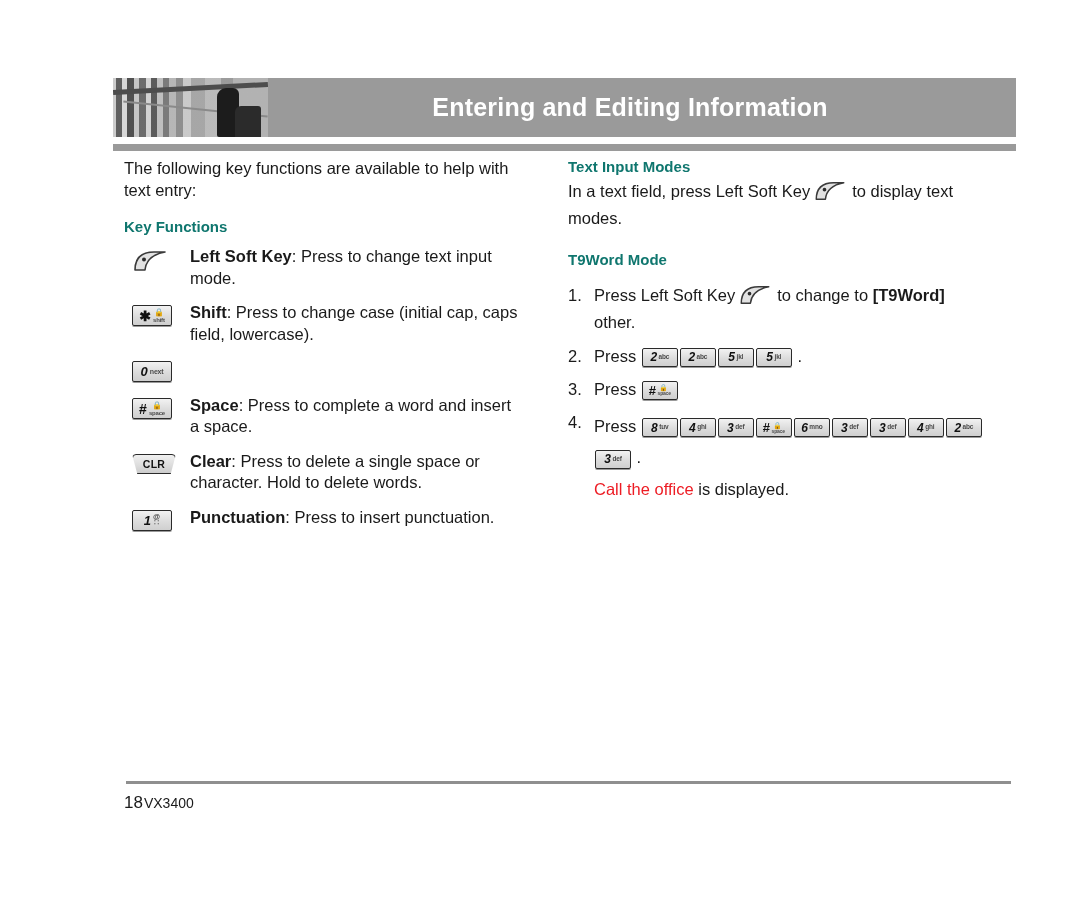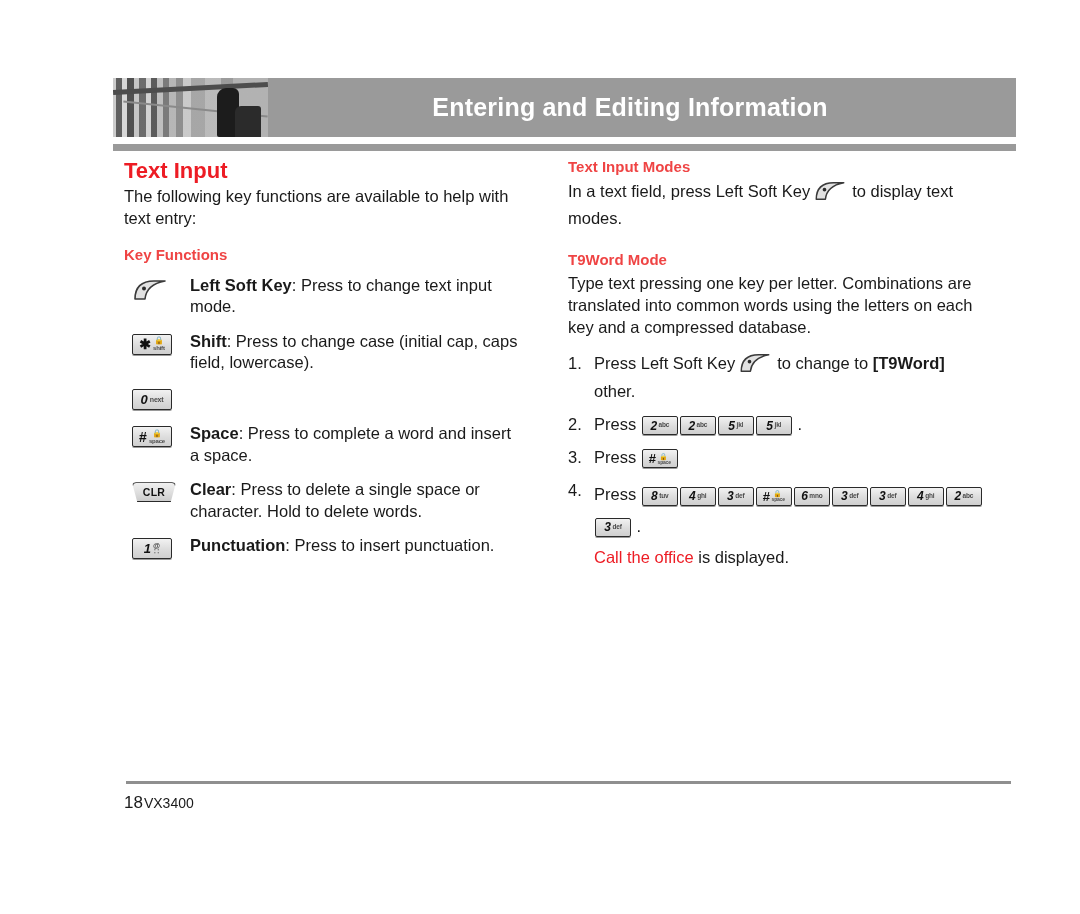--- a/index.html
+++ b/index.html
@@ -138,21 +138,21 @@
   }
 
   .section-title-red {
     color: #ed1c24;
     font-size: 22px;
     font-weight: bold;
     margin: 0 0 2px 0;
     line-height: 1.2;
   }
   .section-title-black {
-    color: #ef4444;
+    color: #0f766e;
     font-size: 15px;
     font-weight: bold;
     margin: 0 0 3px 0;
     line-height: 1.25;
   }
   .body-text {
     font-size: 16.5px;
     line-height: 1.32;
     margin: 0 0 6px 0;
     color: #1a1a1a;
@@ -349,21 +349,20 @@
       <div class="beam2"></div>
       <div class="figure"></div>
       <div class="figure2"></div>
     </div>
     <div class="header-title">Entering and Editing Information</div>
   </div>
   <div class="header-rule"></div>
 
   <div class="col-left">
 
-    <div class="section-title-red">Text Input</div>
 
     <p class="body-text">The following key functions are available to help with text entry:</p>
 
     <div class="spacer-10"></div>
 
     <div class="section-title-black">Key Functions</div>
 
     <div class="kf-list">
 
       <div class="kf-row">
@@ -457,21 +456,20 @@
       <span>In a text field, press Left Soft Key</span><span class="softkey inline"><svg width="34" height="22" viewBox="0 0 36 24">
             <path d="M3 21 C3 9 10 3 22 3 L33 3 C22 5 14 11 13 21 Z" fill="#e2e2e2" stroke="#3a3a3a" stroke-width="1.6" stroke-linejoin="round"></path>
             <circle cx="12" cy="10.5" r="2" fill="#2b2b2b"></circle>
           </svg></span><span>to display text modes.</span>
     </p>
 
     <div class="spacer-16"></div>
 
     <div class="section-title-black">T9Word Mode</div>
 
-    <p class="body-text">Type text pressing one key per letter. Combinations are translated into common words using the letters on each key and a compressed database.</p>
 
     <div class="steps">
 
       <div class="step">
         <div class="step-num">1.</div>
         <div class="step-body">
           <span>Press Left Soft Key</span><span class="softkey inline"><svg width="34" height="22" viewBox="0 0 36 24">
                 <path d="M3 21 C3 9 10 3 22 3 L33 3 C22 5 14 11 13 21 Z" fill="#e2e2e2" stroke="#3a3a3a" stroke-width="1.6" stroke-linejoin="round"></path>
                 <circle cx="12" cy="10.5" r="2" fill="#2b2b2b"></circle>
               </svg></span><span>to change to </span><b>[T9Word]</b><span> other.</span>

